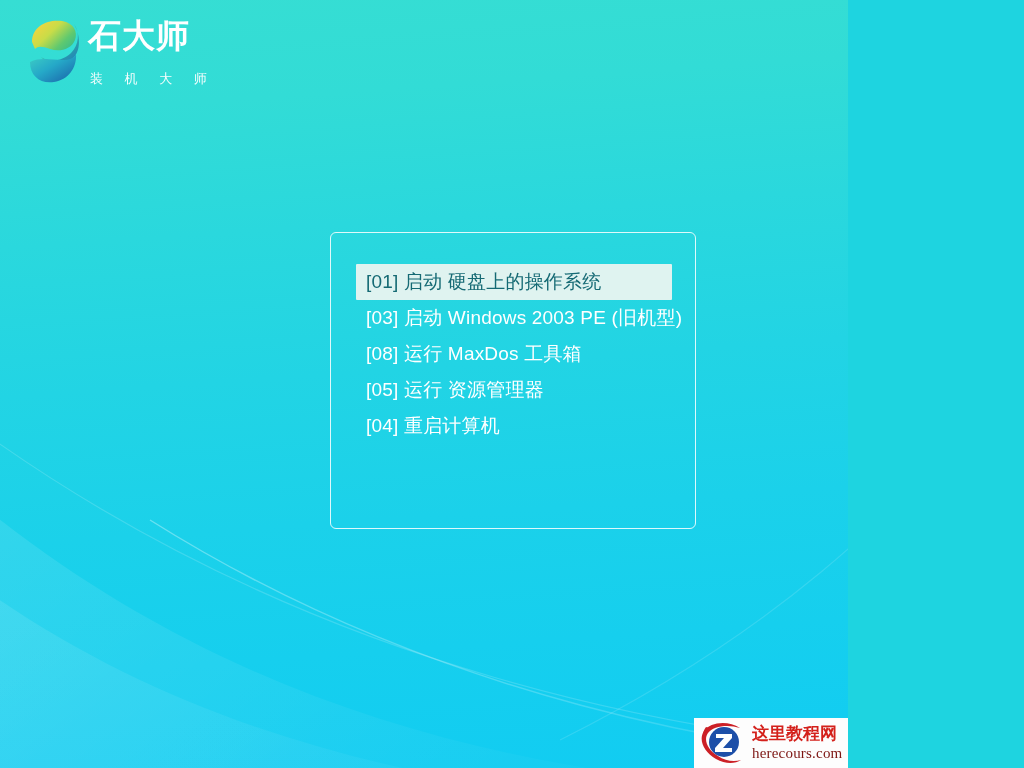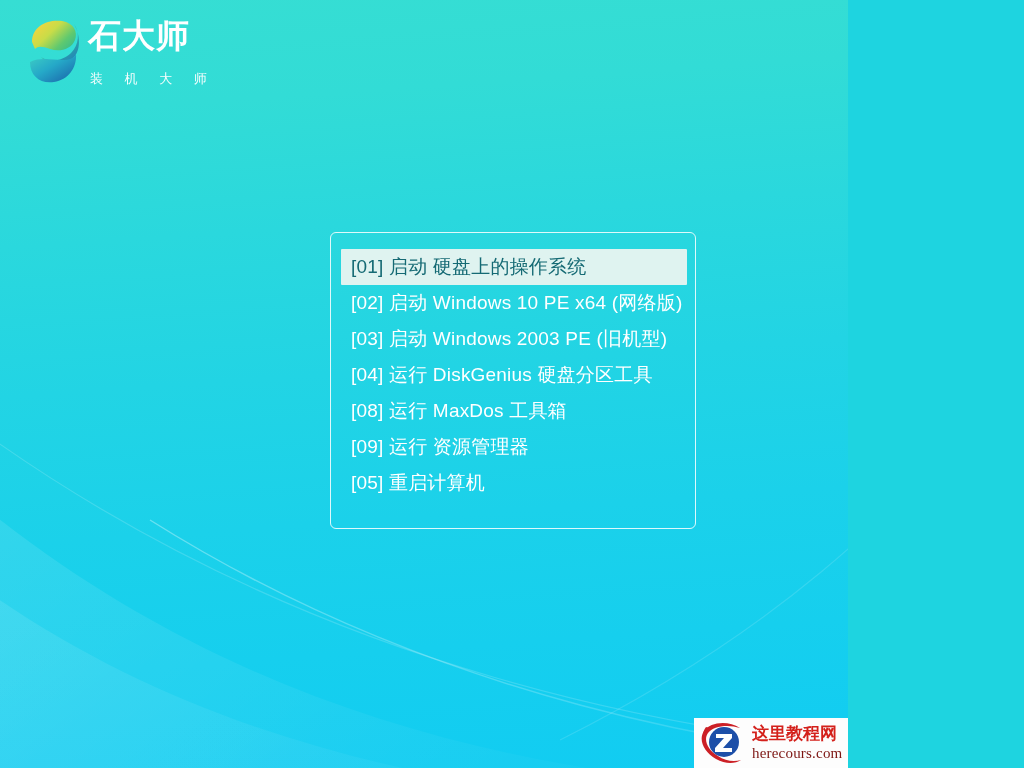--- a/index.html
+++ b/index.html
@@ -97,21 +97,21 @@
     width: 366px;
     height: 297px;
     border: 1.5px solid rgba(255,255,255,0.85);
     border-radius: 6px;
     padding: 16px 0 0 0;
   }
 
   .menu-list {
     list-style: none;
     padding: 0;
-    margin: 0;
+    margin: 15px;
   }
 
   .menu-item {
     height: 36px;
     line-height: 36px;
     font-size: 19px;
     color: #ffffff;
     padding-left: 20px;
     white-space: nowrap;
     letter-spacing: 0.2px;
@@ -217,26 +217,24 @@
     <div class="logo-text">
       <div class="logo-title">石大师</div>
       <div class="logo-sub">装 机 大 师</div>
     </div>
   </div>
 
 
   <div class="menu-box">
     <ul class="menu-list">
       <li class="menu-item selected">[01] 启动 硬盘上的操作系统</li>
-      <li class="menu-item">[02] 启动 Windows 10 PE x64 (网络版)</li>
       <li class="menu-item">[03] 启动 Windows 2003 PE (旧机型)</li>
-      <li class="menu-item">[04] 运行 DiskGenius 硬盘分区工具</li>
       <li class="menu-item">[08] 运行 MaxDos 工具箱</li>
-      <li class="menu-item">[09] 运行 资源管理器</li>
-      <li class="menu-item">[05] 重启计算机</li>
+      <li class="menu-item">[05] 运行 资源管理器</li>
+      <li class="menu-item">[04] 重启计算机</li>
     </ul>
   </div>
 
   <div class="watermark">
     <svg class="wm-logo" viewBox="0 0 48 44">
 
       <path d="M 40 7 C 28 -1 10 1 4 10 C -2 19 4 31 16 38
                C 25 43 35 43 41 39 C 34 41 25 40 18 35
                C 8 29 3 19 8 12 C 13 5 28 3 40 7 Z" fill="#cc2026"></path>
       <path d="M 6 6 C 2 11 2 18 6 24 C 4 17 5 11 9 7 Z" fill="#cc2026"></path>

